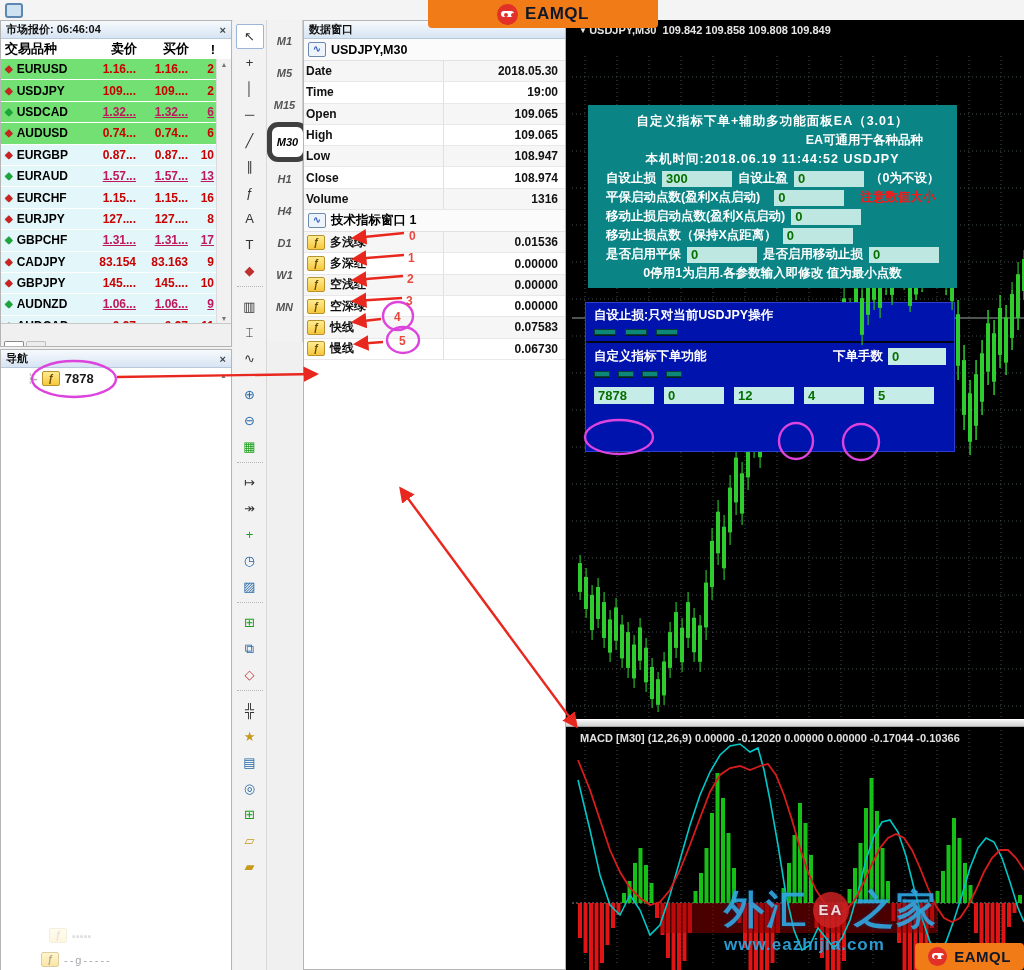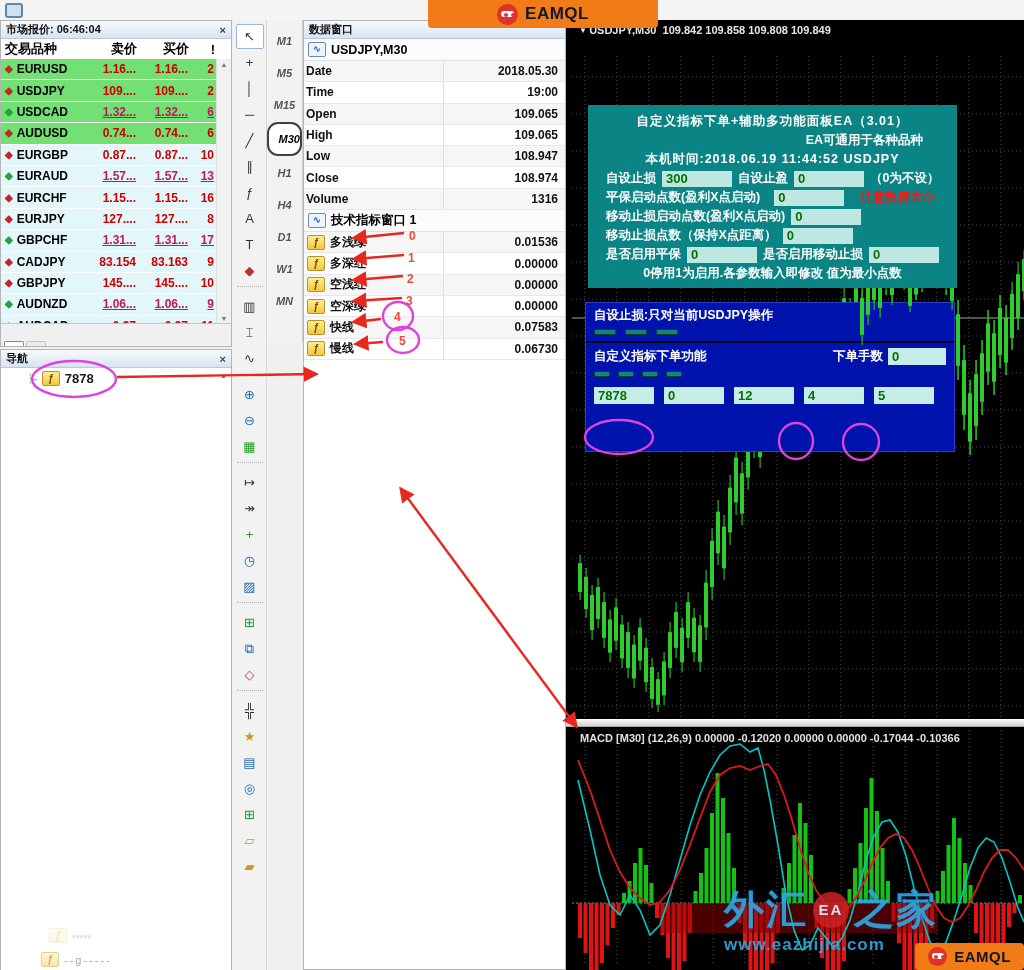--- a/index.html
+++ b/index.html
@@ -55,21 +55,21 @@
   .tbtn{width:26px;height:23px;margin:1px auto;display:flex;align-items:center;justify-content:center;
         font-size:13px;color:#333;border:1px solid transparent;border-radius:2px;background:transparent;}
   .tbtn.sel{background:#fff;border-color:#9ab6d8;}
   .tbtn.divider{height:4px;border:none;border-top:1px dotted #b5b5b5;margin:3px 4px;border-radius:0;}
   .tbtn.c-blue span{color:#2468a8;} .tbtn.c-green span{color:#1ca01c;}
   .tbtn.c-gold span{color:#c89a1a;} .tbtn.c-red span{color:#c03030;}
   #tfbar{position:absolute;left:267px;top:20px;width:36px;height:322px;background:#f2f2f2;
          border-right:1px solid #cfcfcf;box-sizing:border-box;padding-top:4px;}
   .tfb{width:31px;height:30px;margin:2px auto;display:flex;align-items:center;justify-content:center;
        font-size:11px;font-weight:700;font-style:italic;color:#555;}
-  .tfb.active{background:#fff;border:2px solid #404040;border-radius:11px;color:#000;justify-content:flex-end;}
+  .tfb.active{background:#fff;border:5px solid #404040;border-radius:11px;color:#000;}
   
   #dw{left:303px;top:20px;width:263px;height:950px;}
   .dwsym{display:flex;align-items:center;gap:5px;height:21px;font-size:12.5px;font-weight:700;color:#000;
          border-bottom:1px solid #e2e2e2;padding-left:4px;background:#fbfbfb;}
   .cicon{width:16px;height:13px;border:1px solid #6a8ab0;border-radius:2px;background:#eef4fb;color:#2255bb;
          font-size:10px;line-height:11px;text-align:center;font-weight:700;flex:0 0 auto;}
   .dwrow{display:grid;grid-template-columns:1fr 122px;height:21.3px;align-items:center;font-size:12px;
          font-weight:700;color:#111;border-bottom:1px solid #e8e8e8;box-sizing:border-box;}
   .dwrow:nth-child(odd){background:#f6f6f6;}
   .dwrow .k{padding-left:2px;display:flex;align-items:center;gap:5px;}

